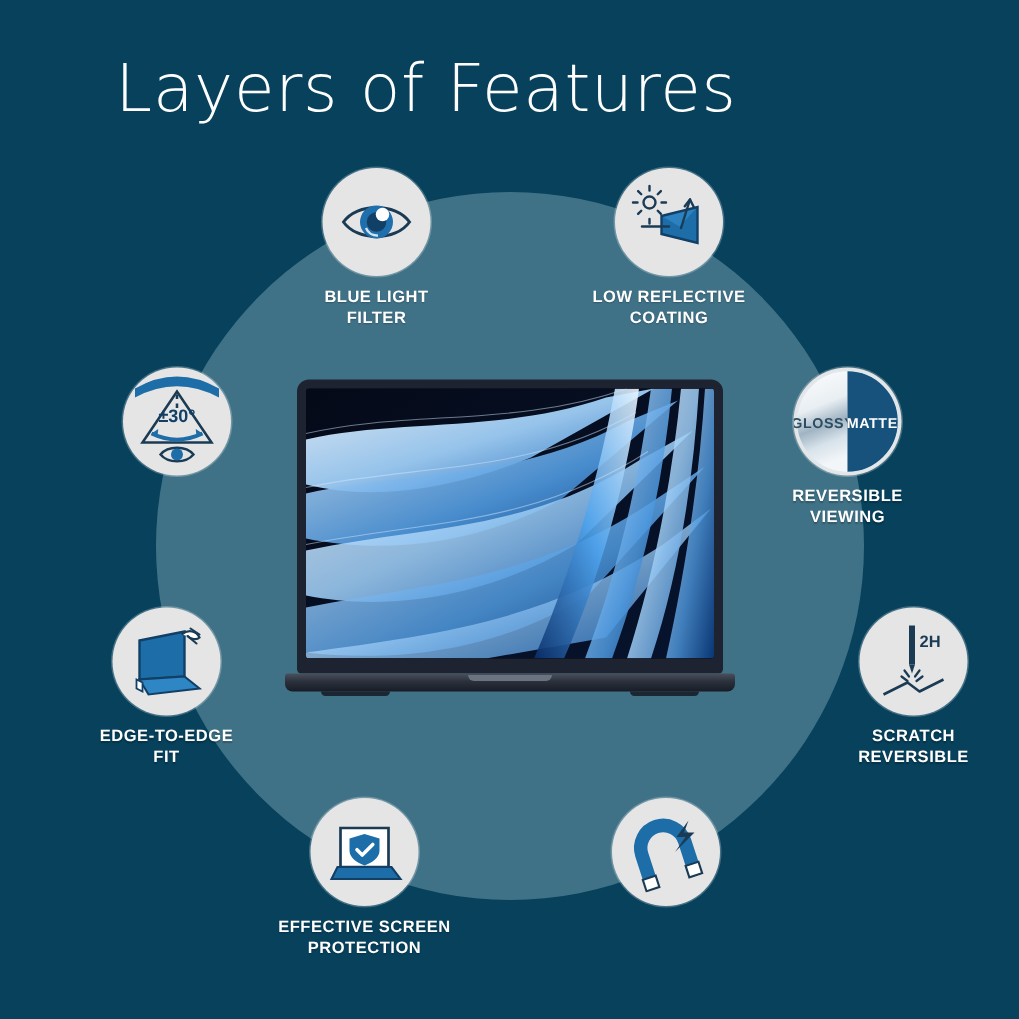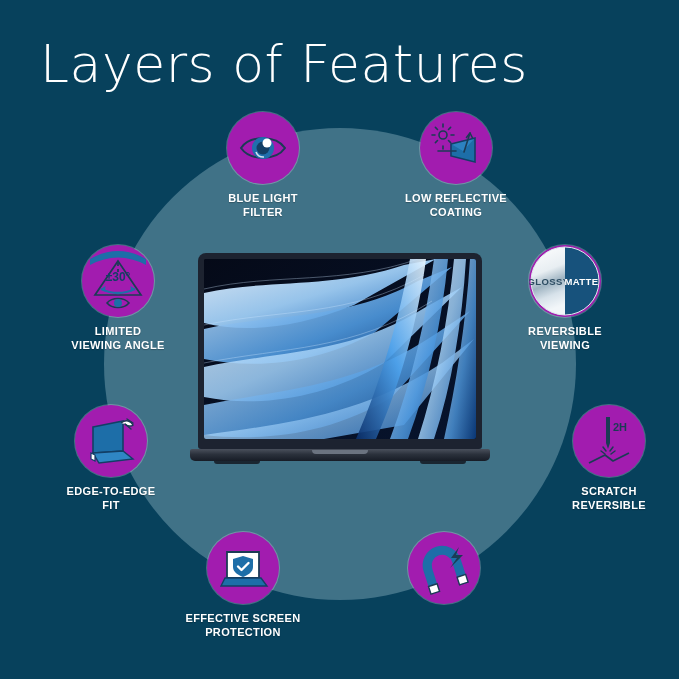--- a/index.html
+++ b/index.html
@@ -29,60 +29,60 @@
   }
 
   
   .title {
     position: absolute;
     left: 0;
     top: 34px;
     width: 568px;
     text-align: center;
     color: #ffffff;
-    font-size: 52px;
+    font-size: 44px;
     font-weight: 300;
     letter-spacing: 0.5px;
     font-family: "DejaVu Sans", sans-serif;
   }
 
   
   .feature {
     position: absolute;
     width: 150px;
     text-align: center;
   }
   .feature .badge {
     width: 72px;
     height: 72px;
     margin: 0 auto;
     border-radius: 50%;
-    background: #a21caf;
+    background: #e5e5e5;
     box-shadow: 0 0 0 1px rgba(255,255,255,0.25);
     display: flex;
     align-items: center;
     justify-content: center;
     overflow: hidden;
     position: relative;
   }
   .feature .badge svg { display: block; }
   .feature .label {
     margin-top: 7px;
     color: #ffffff;
     font-size: 11px;
     font-weight: bold;
     line-height: 1.28;
     letter-spacing: 0.35px;
     white-space: pre-line;
     text-shadow: 0 1px 1px rgba(0,0,0,0.25);
   }
 
   
-  #f-blue-light      { left: 188px; top: 112px; }
-  #f-low-reflective  { left: 381px; top: 112px; }
+  #f-blue-light      { left: 176px; top: 112px; }
+  #f-low-reflective  { left: 371px; top: 112px; }
   #f-limited-angle   { left: 43px;  top: 245px; }
   #f-reversible      { left: 490px; top: 245px; }
   #f-edge-to-edge    { left: 36px;  top: 405px; }
   #f-scratch         { left: 534px; top: 405px; }
   #f-protection      { left: 168px; top: 532px; }
   #f-magnetic        { left: 369px; top: 532px; }
 
   
   .laptop {
     position: absolute;
@@ -248,22 +248,20 @@
         <text x="36" y="36" text-anchor="middle" font-family="Liberation Sans, sans-serif" font-size="12" font-weight="bold" fill="#123f66">±30°</text>
         <path d="M19,44 Q36,52 53,44" fill="none" stroke="#1d6ea8" stroke-width="2.4"></path>
         <path d="M19,44 L23.5,41 L23,46.5 Z" fill="#1d6ea8"></path>
         <path d="M53,44 L48.5,41 L49,46.5 Z" fill="#1d6ea8"></path>
         <g transform="translate(36,58)">
           <path d="M-11,0 C-6,-6 6,-6 11,0 C6,6 -6,6 -11,0 Z" fill="none" stroke="#1b3b55" stroke-width="1.6"></path>
           <circle cx="0" cy="0" r="4" fill="#1d6ea8"></circle>
         </g>
       </svg>
     </div>
-    <div class="label">LIMITED
-VIEWING ANGLE</div>
   </div>
 
   <div class="feature" id="f-edge-to-edge">
     <div class="badge">
       <svg width="56" height="56" viewBox="0 0 56 56">
         <path d="M10,14 L40,8 L40,38 L10,40 Z" fill="#1d6ea8" stroke="#123f66" stroke-width="1.6"></path>
         <path d="M10,40 L40,38 L50,46 L16,50 Z" fill="#2f86c4" stroke="#123f66" stroke-width="1.4"></path>
         <path d="M8,40 L12,42 L12,48 L8,46 Z" fill="#ffffff" stroke="#123f66" stroke-width="1.2"></path>
         <path d="M38,10 C43,6 48,8 50,12 C48,14 44,13 42,11" fill="#ffffff" stroke="#1b3b55" stroke-width="1.5"></path>
         <path d="M42,11 L48,16" stroke="#1b3b55" stroke-width="1.4" stroke-linecap="round"></path>

